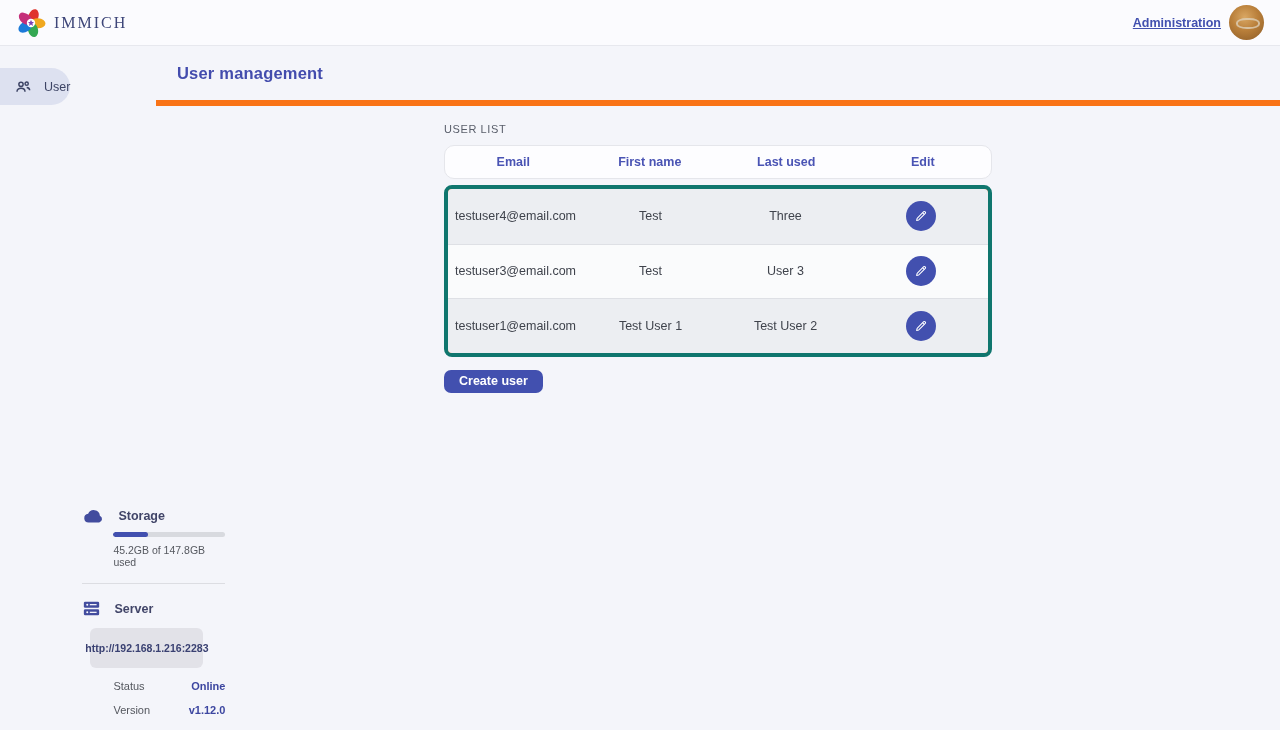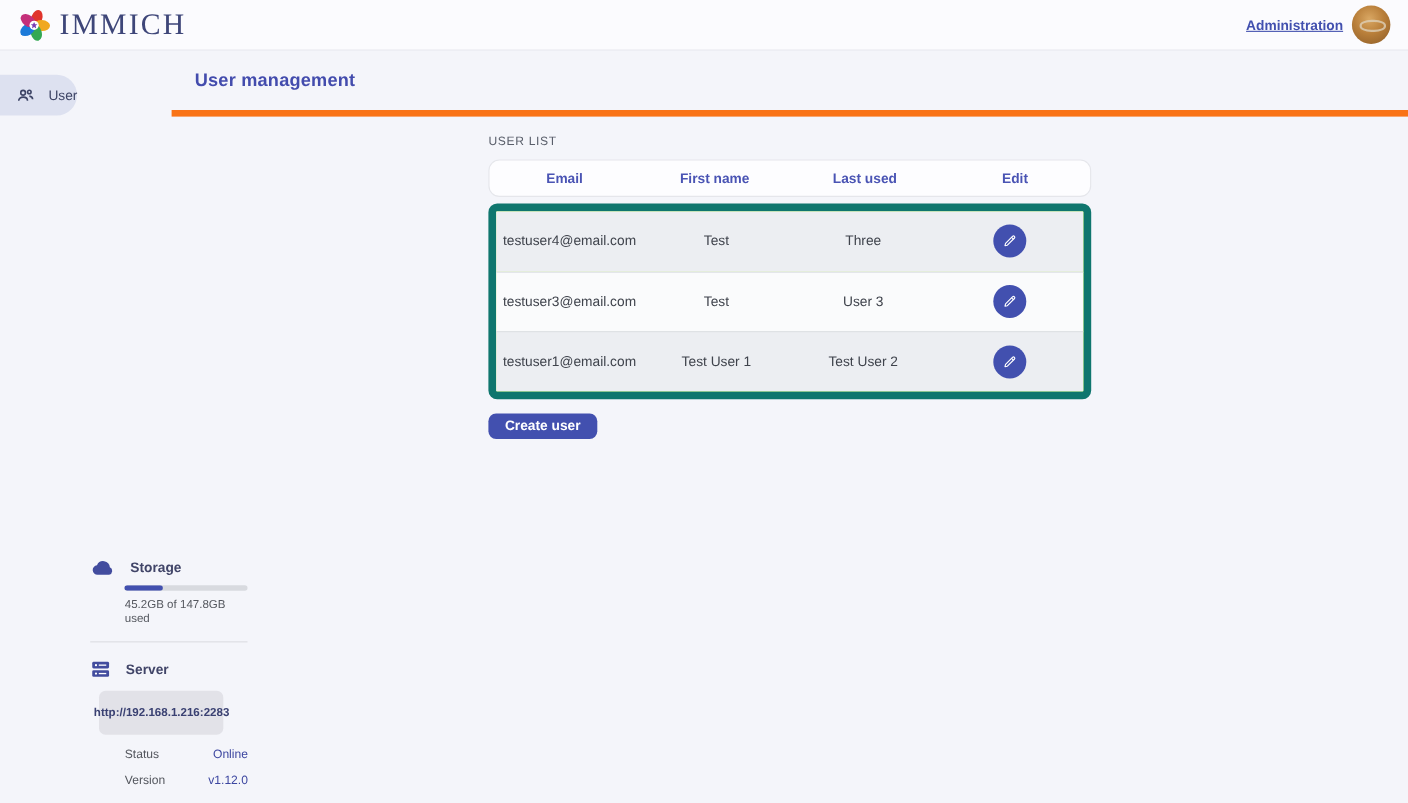--- a/index.html
+++ b/index.html
@@ -5,21 +5,21 @@
   * { margin:0; padding:0; box-sizing:border-box; }
   html,body { width:1280px; height:730px; overflow:hidden; }
   body { font-family:"Liberation Sans", sans-serif; background:#f4f5fa; color:#3f434c; }
 
   .page { width:1280px; height:730px; display:flex; flex-direction:column; }
 
   
   .navbar { height:46px; flex:0 0 46px; background:#fbfbfe; border-bottom:1px solid #e7e8ee;
             display:flex; align-items:center; position:relative; }
   .brand { display:flex; align-items:center; gap:8px; margin-left:16px; cursor:pointer; }
-  .brand-name { font-family:"Liberation Serif", serif; font-size:27px; letter-spacing:2px;
+  .brand-name { font-family:"Liberation Serif", serif; font-size:16px; letter-spacing:2px;
                 color:#3e4679; font-weight:500; }
   .searchbar { position:absolute; left:180px; top:4px; width:480px; height:37px;
                background:#e2e3e7; border:none; border-radius:8px; padding:0 20px;
                font-size:12.5px; color:#3f434c; font-family:"Liberation Sans", sans-serif; }
   .searchbar::placeholder { color:#97999f; }
   .nav-right { margin-left:auto; display:flex; align-items:center; gap:8px; margin-right:16px; }
   .admin-link { font-size:12.5px; font-weight:700; color:#4250af; text-decoration:underline; cursor:pointer; }
   .avatar { width:35px; height:35px; border-radius:50%; cursor:pointer;
             background:radial-gradient(circle at 45% 35%, #d9a763 0%, #b97f3a 45%, #8a5a26 100%);
             position:relative; overflow:hidden; }
@@ -42,36 +42,36 @@
   .sb-title { margin-left:14px; font-size:12.5px; font-weight:700; color:#414568; }
   .progress-track { margin:8px 0 0 43px; width:112px; height:5px; border-radius:3px; background:#d8dadf; overflow:hidden; }
   .progress-fill { height:100%; border-radius:3px; background:#4250af; }
   .usage-text { margin:7px 0 0 43px; font-size:10.5px; color:#55585f; }
   .sb-divider { border:none; border-top:1px solid #dcdde2; margin:15px 0 16px 12px; width:143px; }
   .server-chip { margin:11px 0 0 20px; width:113px; height:40px; background:#e2e2e8; border-radius:6px;
                  display:flex; align-items:center; justify-content:center;
                  font-size:10.5px; font-weight:700; color:#3a4172; }
   .kv-row { display:flex; justify-content:space-between; margin:12px 0 0 43px; width:112px; font-size:11px; }
   .kv-label { color:#54575e; }
-  .kv-value { font-weight:400; color:#3c46a0; }
+  .kv-value { font-weight:700; color:#3c46a0; }
 
   
   .main { flex:1; display:flex; flex-direction:column; min-width:0; border-left:1px solid #eceded00; }
   .main-header { height:60px; flex:0 0 60px; border-bottom:6px solid #f97316;
                  display:flex; align-items:center; padding-left:21px; }
   .page-title { font-size:16.5px; font-weight:700; color:#434cad; letter-spacing:.2px; }
   .main-body { flex:1; display:flex; flex-direction:column; align-items:center; padding-top:17px; }
   .center-col { width:548px; }
   .section-label { font-size:11px; letter-spacing:.6px; color:#595e6a; margin-bottom:10px; }
 
   .table-head { height:34px; background:#fdfdff; border:1px solid #e5e6eb; border-radius:10px;
                 display:grid; grid-template-columns:repeat(4,1fr); align-items:center; }
   .table-head .th { text-align:center; font-size:12.5px; font-weight:600; color:#4a54b4; }
 
-  .table-body { margin-top:6px; border:7px solid #0f766e; border-radius:8px; overflow:hidden; background:#bef264; }
+  .table-body { margin-top:6px; border:4px solid #0f766e; border-radius:8px; overflow:hidden; background:#f97316; }
   .tr { height:54.5px; display:grid; grid-template-columns:repeat(4,1fr); align-items:center; }
   .tr + .tr { border-top:1px solid #dee0e5; }
   .tr:nth-child(odd) { background:#eceef2; }
   .tr:nth-child(even) { background:#fafbfc; }
   .td { text-align:center; font-size:12.5px; color:#3f434c; }
   .edit-btn { width:30px; height:30px; border-radius:50%; border:none; background:#4250af;
               margin:0 auto; display:flex; align-items:center; justify-content:center; cursor:pointer; }
 
   .create-btn { margin-top:13px; height:23px; padding:0 15px; border:none; border-radius:7px;
                 background:#4250af; color:#fff; font-size:12.5px; font-weight:700; cursor:pointer;

